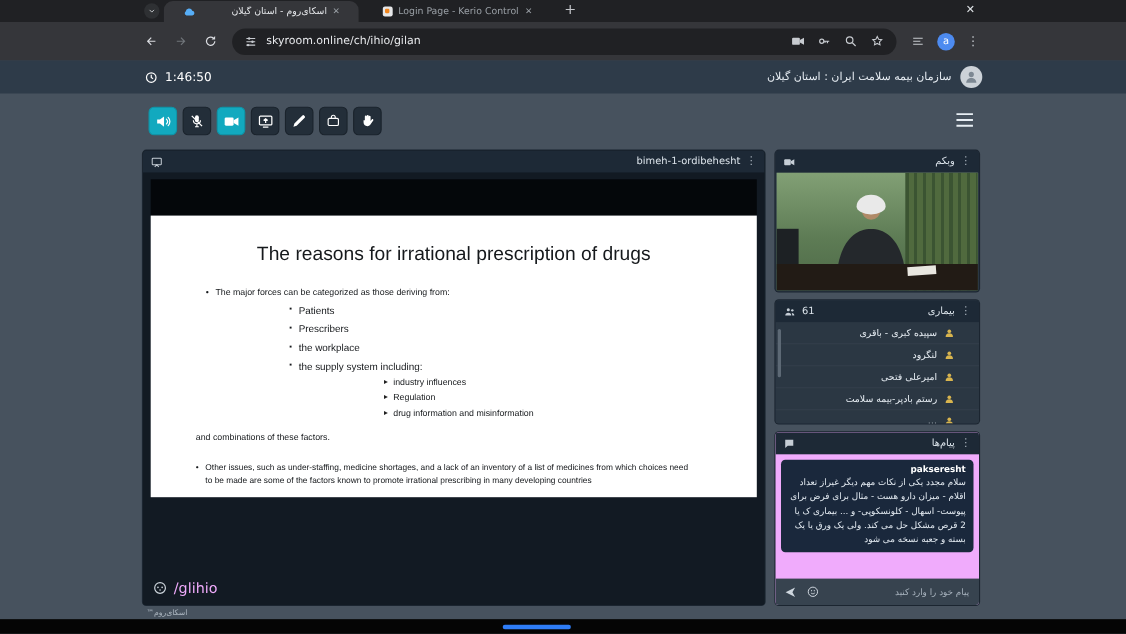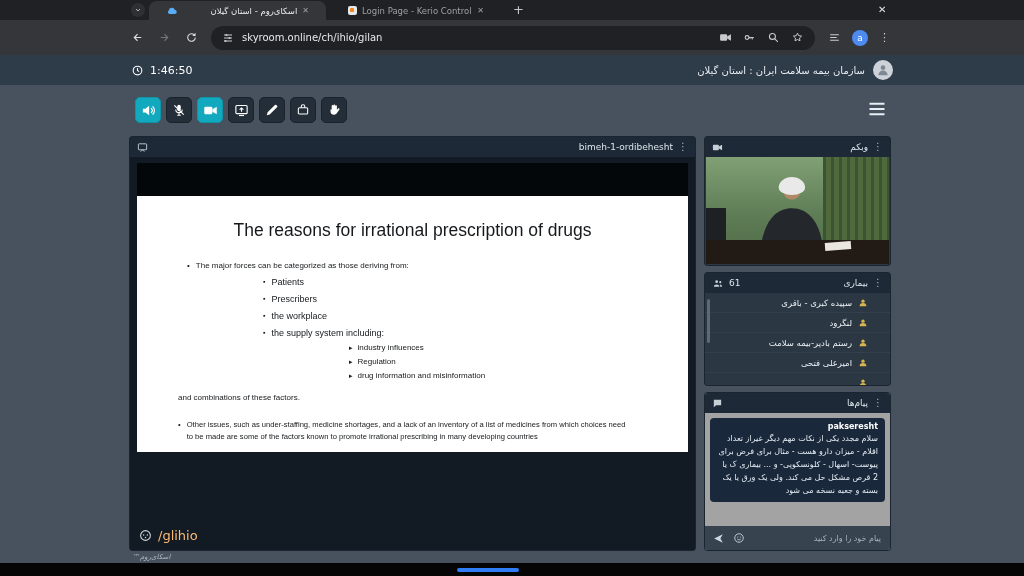--- a/index.html
+++ b/index.html
@@ -66,23 +66,23 @@
   .sl-title{padding-top:24px;text-align:center;font-size:17.5px;}
   .li{display:flex;align-items:flex-start;}
   .mk{flex:0 0 auto;}
   .b1{margin:20px 55px 0 50px;font-size:8px;gap:6px;}
   .lv2{margin-left:126px;margin-top:7px;font-size:9px;gap:6px;}
   .lv2 .mk{font-size:7px;line-height:1.4;}
   .lv3{margin-left:212px;margin-top:5px;font-size:8px;gap:5px;}
   .lv3 .mk{font-size:7px;line-height:1.3;color:#222;}
   .aftr{margin:13px 0 0 41px;font-size:8px;}
   .b2{margin:17px 58px 0 41px;font-size:7.6px;line-height:1.5;gap:6px;}
-  .wm{position:absolute;left:9px;bottom:7px;display:flex;align-items:center;gap:6px;
-      color:#fdba74;font-size:13px;}
-  .brand{position:absolute;left:133px;top:498px;font-size:7px;color:#aeb8c2;direction:rtl;font-style:italic;}
+  .wm{position:absolute;left:9px;bottom:7px;display:flex;align-items:flex-start;gap:6px;
+      color:#f0abfc;font-size:13px;}
+  .brand{position:absolute;left:133px;top:498px;font-size:7px;color:#aeb8c2;direction:rtl;}
 
   
   .webcam{left:705px;top:82px;width:185px;height:128px;}
   .video{position:absolute;top:20px;left:1px;right:1px;bottom:1px;overflow:hidden;
          background:linear-gradient(180deg,#82a075 0%,#5e7c55 55%,#4d6947 100%);}
   .curtain{position:absolute;top:0;right:0;bottom:0;width:36%;
            background:repeating-linear-gradient(90deg,#3b5432 0 3px,#506a3e 3px 8px);}
   .monitor{position:absolute;left:0;bottom:18%;width:11%;height:34%;background:#1d2124;}
   .desk{position:absolute;left:0;right:0;bottom:0;height:22%;background:#221b15;}
   .paper{position:absolute;right:21%;bottom:13%;width:26px;height:8px;background:#e9e7e0;
@@ -90,21 +90,21 @@
   .pers{position:absolute;left:17%;bottom:6%;width:60%;height:88%;}
 
   
   .users{left:705px;top:218px;width:185px;height:112px;}
   .ulist{position:absolute;top:20px;left:0;right:0;bottom:0;overflow:hidden;background:#2b3743;}
   .urow{height:20px;display:flex;align-items:center;gap:6px;padding:0 22px;
         border-bottom:1px solid #333f4b;font-size:8.5px;color:#eaf0f6;direction:rtl;}
   .uscroll{position:absolute;left:2px;top:26px;width:3px;height:44px;background:#5d6975;border-radius:2px;}
 
   
-  .msgs{left:705px;top:338px;width:185px;height:157px;background:#a3a3a3;}
+  .msgs{left:705px;top:338px;width:185px;height:157px;background:#f0abfc;}
   .mbody{position:absolute;top:20px;left:0;right:0;bottom:24px;padding:5px;overflow:hidden;}
   .bubble{background:#1a283c;border-radius:4px;padding:4px 7px;direction:rtl;}
   .sender{font-size:8px;font-weight:bold;color:#ffffff;text-align:right;direction:ltr;}
   .mtext{font-size:8px;color:#e6edf4;line-height:1.62;text-align:right;margin-top:2px;}
   .minput{position:absolute;left:0;right:0;bottom:0;height:24px;background:#37434f;
           display:flex;align-items:center;padding:0 7px;gap:8px;}
   .minput input{flex:1;background:transparent;border:none;outline:none;direction:rtl;
                 text-align:right;font-size:8px;color:#e4eaf0;font-family:"DejaVu Sans",sans-serif;}
   .minput input::placeholder{color:#a7b2bd;}
 
@@ -387,28 +387,28 @@
               <circle cx="12" cy="7.5" r="4"></circle>
               <path d="M4 20a8 8 0 0 1 16 0z"></path>
             </svg>
           <span>لنگرود</span>
         </div>
         <div class="urow">
           <svg width="10" height="10" viewBox="0 0 24 24" fill="#d9b54e">
               <circle cx="12" cy="7.5" r="4"></circle>
               <path d="M4 20a8 8 0 0 1 16 0z"></path>
             </svg>
-          <span>رستم بادپر-بیمه سلامت</span>
+          <span>امیرعلی فتحی</span>
         </div>
         <div class="urow">
           <svg width="10" height="10" viewBox="0 0 24 24" fill="#d9b54e">
               <circle cx="12" cy="7.5" r="4"></circle>
               <path d="M4 20a8 8 0 0 1 16 0z"></path>
             </svg>
-          <span>امیرعلی فتحی</span>
+          <span>رستم بادپر-بیمه سلامت</span>
         </div>
         <div class="urow">
           <svg width="10" height="10" viewBox="0 0 24 24" fill="#d9b54e">
               <circle cx="12" cy="7.5" r="4"></circle>
               <path d="M4 20a8 8 0 0 1 16 0z"></path>
             </svg>
           <span>…</span>
         </div>
       </div>
       <div class="uscroll"></div>

